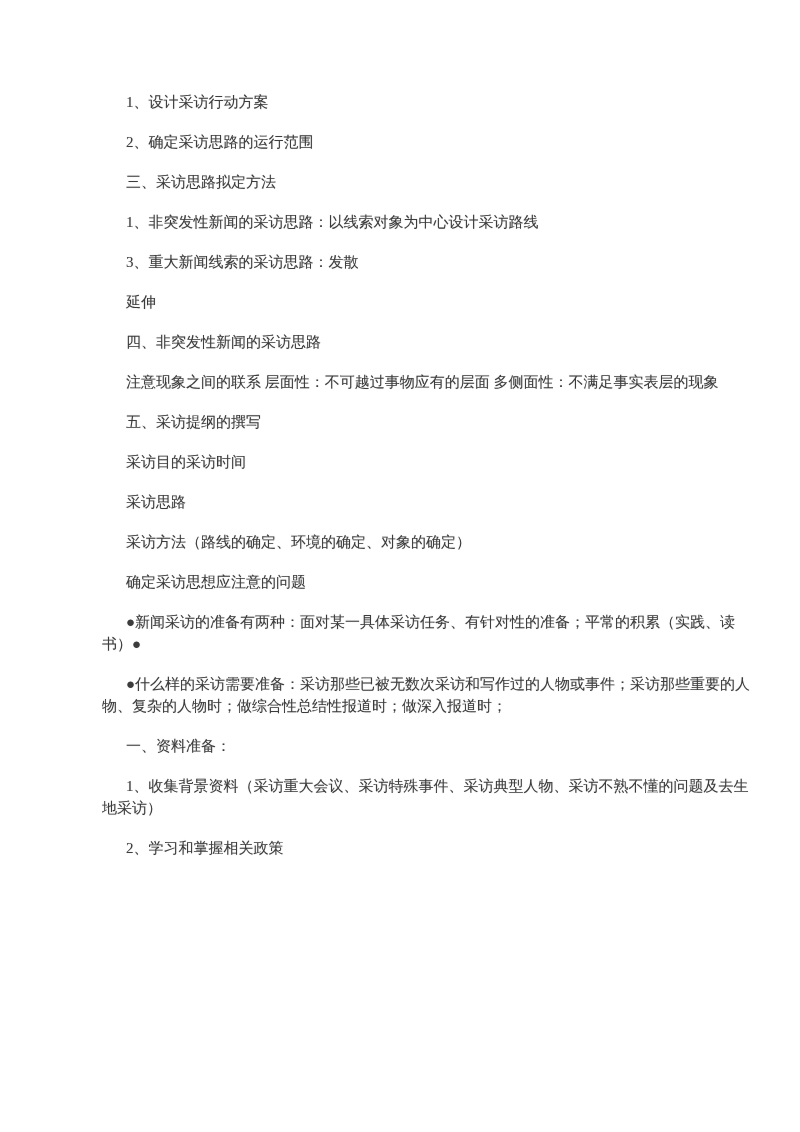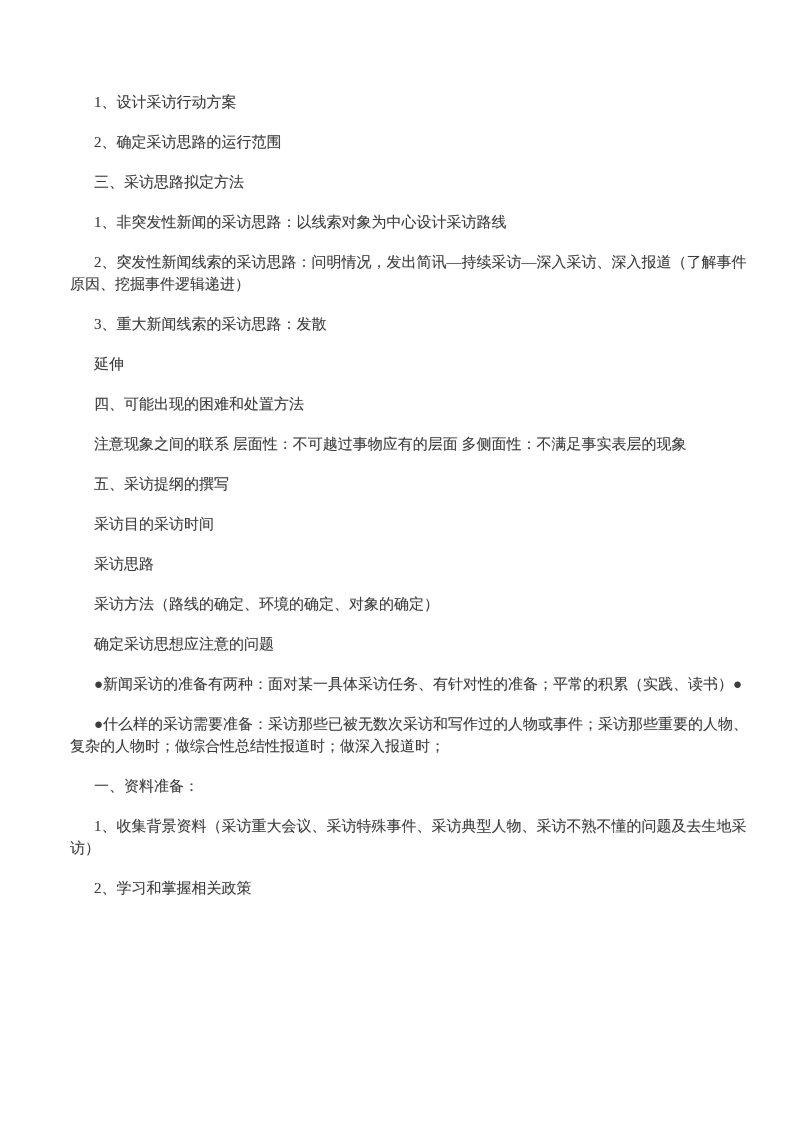--- a/index.html
+++ b/index.html
@@ -13,45 +13,44 @@
   }
   body{
     height: 1132px;
     overflow: hidden;
     font-family: "Liberation Serif", "DejaVu Serif", serif;
   }
   .page{
     width: 800px;
     height: 972px;
     background: var(--bg);
-    padding: 91px 40px 0 70px; 
+    padding: 91px 40px 0 102px; 
   }
   .para{
     font-size: 15px;
     line-height: 22px;
     color: var(--ink);
     text-indent: 24px;           
     margin-bottom: 18px;         
     text-shadow: 0 0 1px rgba(80,80,80,0.35); 
     overflow-wrap: break-word;
     text-align: left;
   }
 </style>
 </head>
 <body>
 
 <div class="page">
   <p class="para">1、设计采访行动方案</p>
   <p class="para">2、确定采访思路的运行范围</p>
   <p class="para">三、采访思路拟定方法</p>
   <p class="para">1、非突发性新闻的采访思路：以线索对象为中心设计采访路线</p>
-  <p class="para">2、突发性新闻线索的采访思路：问明情况，发出简讯—持续采访—深入采访、深入报道（了解事件原因、挖掘事件逻辑递进）</p>
   <p class="para">3、重大新闻线索的采访思路：发散</p>
   <p class="para">延伸</p>
-  <p class="para">四、可能出现的困难和处置方法</p>
+  <p class="para">四、非突发性新闻的采访思路</p>
   <p class="para">注意现象之间的联系 层面性：不可越过事物应有的层面 多侧面性：不满足事实表层的现象</p>
   <p class="para">五、采访提纲的撰写</p>
   <p class="para">采访目的采访时间</p>
   <p class="para">采访思路</p>
   <p class="para">采访方法（路线的确定、环境的确定、对象的确定）</p>
   <p class="para">确定采访思想应注意的问题</p>
   <p class="para">●新闻采访的准备有两种：面对某一具体采访任务、有针对性的准备；平常的积累（实践、读书）●</p>
   <p class="para">●什么样的采访需要准备：采访那些已被无数次采访和写作过的人物或事件；采访那些重要的人物、复杂的人物时；做综合性总结性报道时；做深入报道时；</p>
   <p class="para">一、资料准备：</p>
   <p class="para">1、收集背景资料（采访重大会议、采访特殊事件、采访典型人物、采访不熟不懂的问题及去生地采访）</p>

